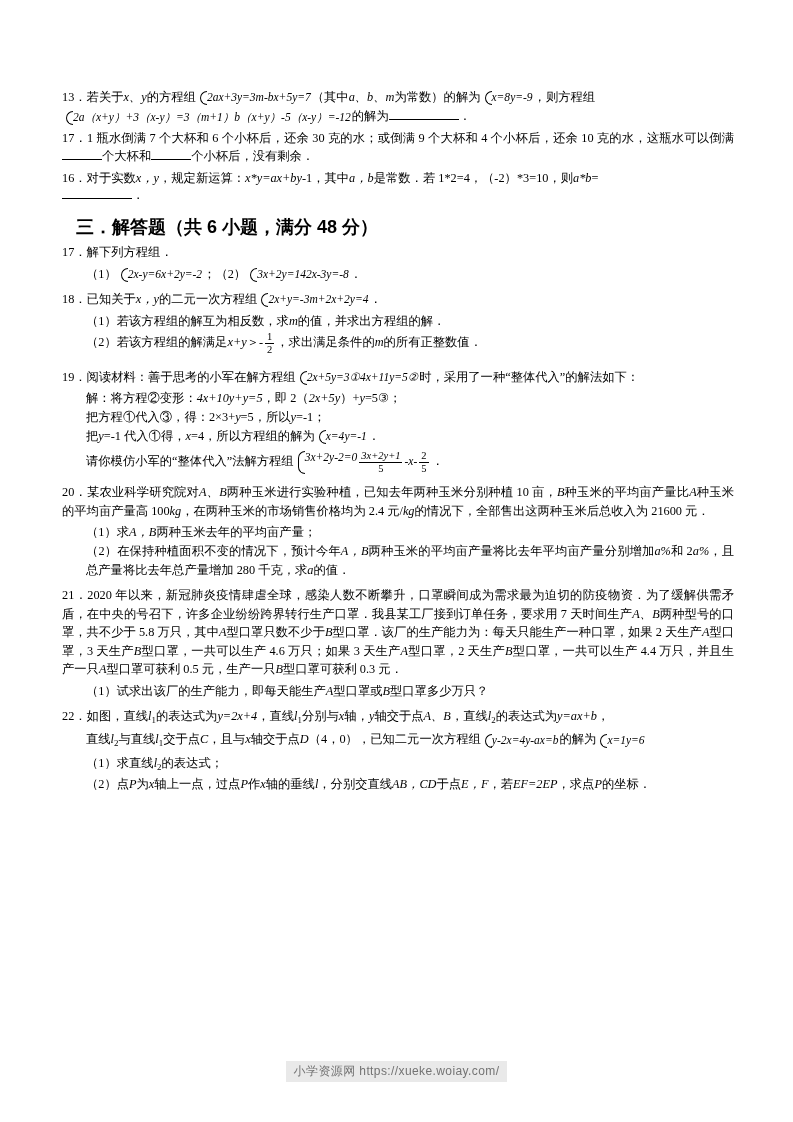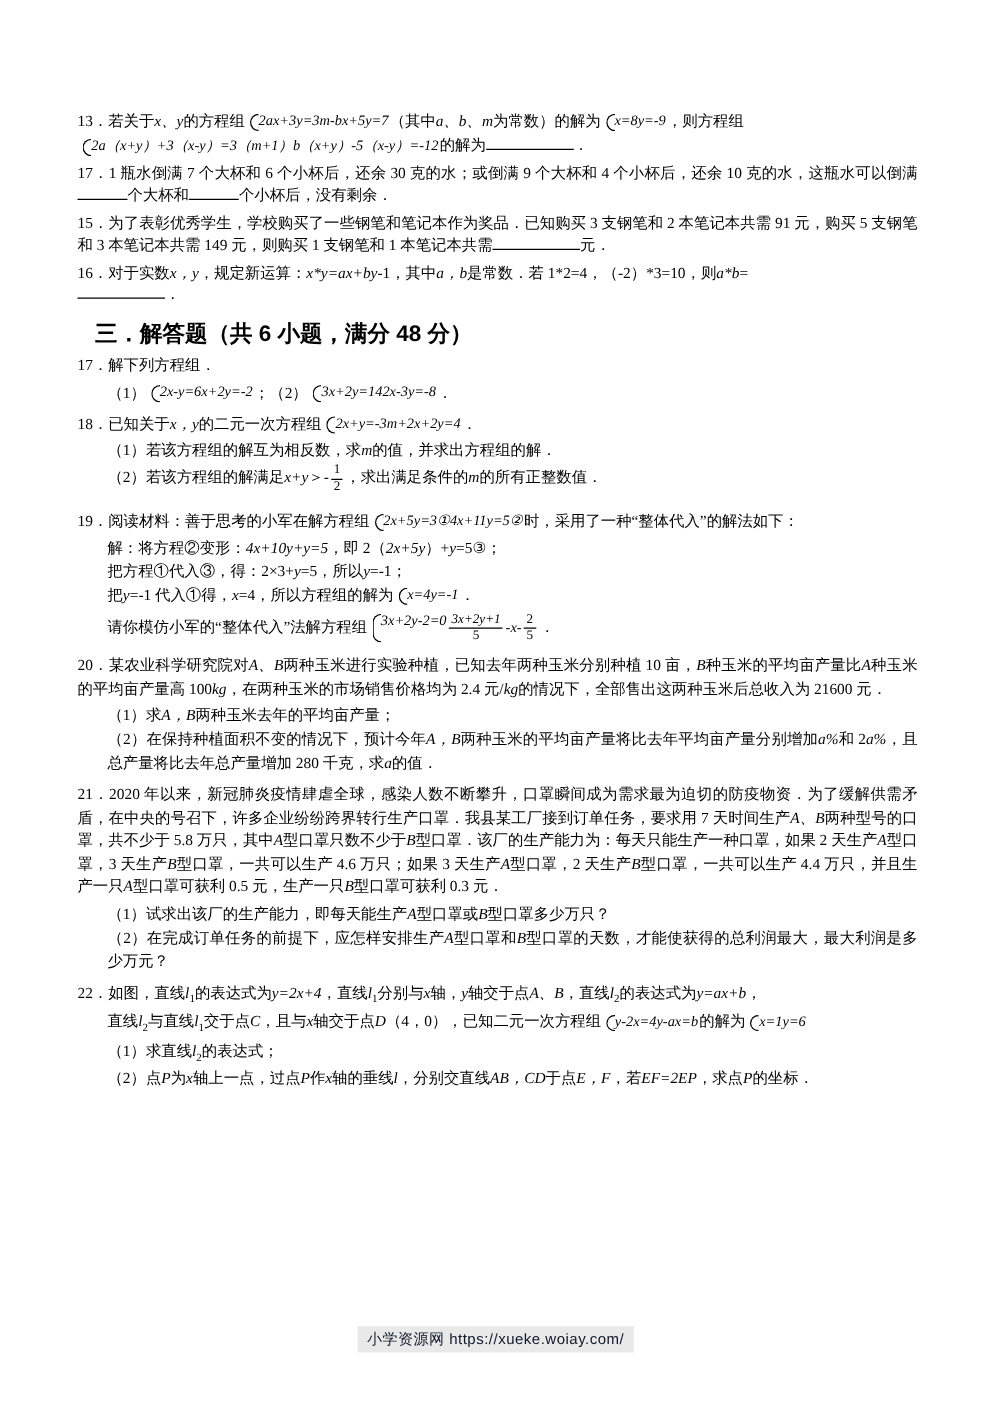--- a/index.html
+++ b/index.html
@@ -119,21 +119,21 @@
     bottom: 22px;
     text-align: center;
     font-size: 12px;
     color: #222;
     font-family: "Liberation Sans", sans-serif;
   }
   .footer .fbox {
     display: inline-block;
     background: #e9e9e9;
     padding: 2px 8px;
-    color: #0f172a;
+    color: #737373;
     letter-spacing: 0.4px;
   }
 </style>
 </head>
 <body>
 
 <div class="page">
   <div class="content">
 
     <div class="q">
@@ -158,23 +158,20 @@
             <span class="it">2a（x+y）+3（x-y）=3（m+1）</span>
             <span class="it">b（x+y）-5（x-y）=-12</span>
           </span>
         </span><span>的解为</span><span class="blank w70"></span><span>．</span>
     </div>
 
     <div class="q">
       <span class="qnum">17．</span><span>1 瓶水倒满 7 个大杯和 6 个小杯后，还余 30 克的水；或倒满 9 个大杯和 4 个小杯后，还余 10 克的水，这瓶水可以倒满</span><span class="blank w40"></span><span>个大杯和</span><span class="blank w40"></span><span>个小杯后，没有剩余．</span>
     </div>
 
-    <div class="q">
-      <span class="qnum">15．</span><span>为了表彰优秀学生，学校购买了一些钢笔和笔记本作为奖品．已知购买 3 支钢笔和 2 本笔记本共需 91 元，购买 5 支钢笔和 3 本笔记本共需 149 元，则购买 1 支钢笔和 1 本笔记本共需</span><span class="blank w70"></span><span>元．</span>
-    </div>
 
     <div class="q">
       <span class="qnum">16．</span><span>对于实数</span><span class="it">x，y</span><span>，规定新运算：</span><span class="it">x*y=ax+by</span><span>-1，其中</span><span class="it">a，b</span><span>是常数．若 1*2=4，（-2）*3=10，则</span><span class="it">a*b</span><span>=</span>
     </div>
     <div class="q" style="margin-top:-4px;">
       <span class="blank w70"></span><span>．</span>
     </div>
 
     <div class="section-head">三．解答题（共 6 小题，满分 48 分）</div>
 
@@ -265,23 +262,20 @@
     <div class="sub">
       <span>（2）在保持种植面积不变的情况下，预计今年</span><span class="it">A，B</span><span>两种玉米的平均亩产量将比去年平均亩产量分别增加</span><span class="it">a%</span><span>和 2</span><span class="it">a%</span><span>，且总产量将比去年总产量增加 280 千克，求</span><span class="it">a</span><span>的值．</span>
     </div>
 
     <div class="q" style="margin-top:6px;">
       <span class="qnum">21．</span><span>2020 年以来，新冠肺炎疫情肆虐全球，感染人数不断攀升，口罩瞬间成为需求最为迫切的防疫物资．为了缓解供需矛盾，在中央的号召下，许多企业纷纷跨界转行生产口罩．我县某工厂接到订单任务，要求用 7 天时间生产</span><span class="it">A、B</span><span>两种型号的口罩，共不少于 5.8 万只，其中</span><span class="it">A</span><span>型口罩只数不少于</span><span class="it">B</span><span>型口罩．该厂的生产能力为：每天只能生产一种口罩，如果 2 天生产</span><span class="it">A</span><span>型口罩，3 天生产</span><span class="it">B</span><span>型口罩，一共可以生产 4.6 万只；如果 3 天生产</span><span class="it">A</span><span>型口罩，2 天生产</span><span class="it">B</span><span>型口罩，一共可以生产 4.4 万只，并且生产一只</span><span class="it">A</span><span>型口罩可获利 0.5 元，生产一只</span><span class="it">B</span><span>型口罩可获利 0.3 元．</span>
     </div>
     <div class="sub">
       <span>（1）试求出该厂的生产能力，即每天能生产</span><span class="it">A</span><span>型口罩或</span><span class="it">B</span><span>型口罩多少万只？</span>
     </div>
-    <div class="sub">
-      <span>（2）在完成订单任务的前提下，应怎样安排生产</span><span class="it">A</span><span>型口罩和</span><span class="it">B</span><span>型口罩的天数，才能使获得的总利润最大，最大利润是多少万元？</span>
-    </div>
 
     <div class="q" style="margin-top:6px;">
       <span class="qnum">22．</span><span>如图，直线</span><span class="it">l</span><sub style="font-size:0.72em;">1</sub><span>的表达式为</span><span class="it">y=2x+4</span><span>，直线</span><span class="it">l</span><sub style="font-size:0.72em;">1</sub><span>分别与</span><span class="it">x</span><span>轴，</span><span class="it">y</span><span>轴交于点</span><span class="it">A、B</span><span>，直线</span><span class="it">l</span><sub style="font-size:0.72em;">2</sub><span>的表达式为</span><span class="it">y=ax+b</span><span>，</span>
     </div>
     <div class="q" style="margin-left:24px;">
       <span>直线</span><span class="it">l</span><sub style="font-size:0.72em;">2</sub><span>与直线</span><span class="it">l</span><sub style="font-size:0.72em;">1</sub><span>交于点</span><span class="it">C</span><span>，且与</span><span class="it">x</span><span>轴交于点</span><span class="it">D</span><span>（4，0），已知二元一次方程组</span><span class="sys">
           <span class="brace"></span>
           <span class="rows">
             <span class="it">y-2x=4</span>
             <span class="it">y-ax=b</span>

